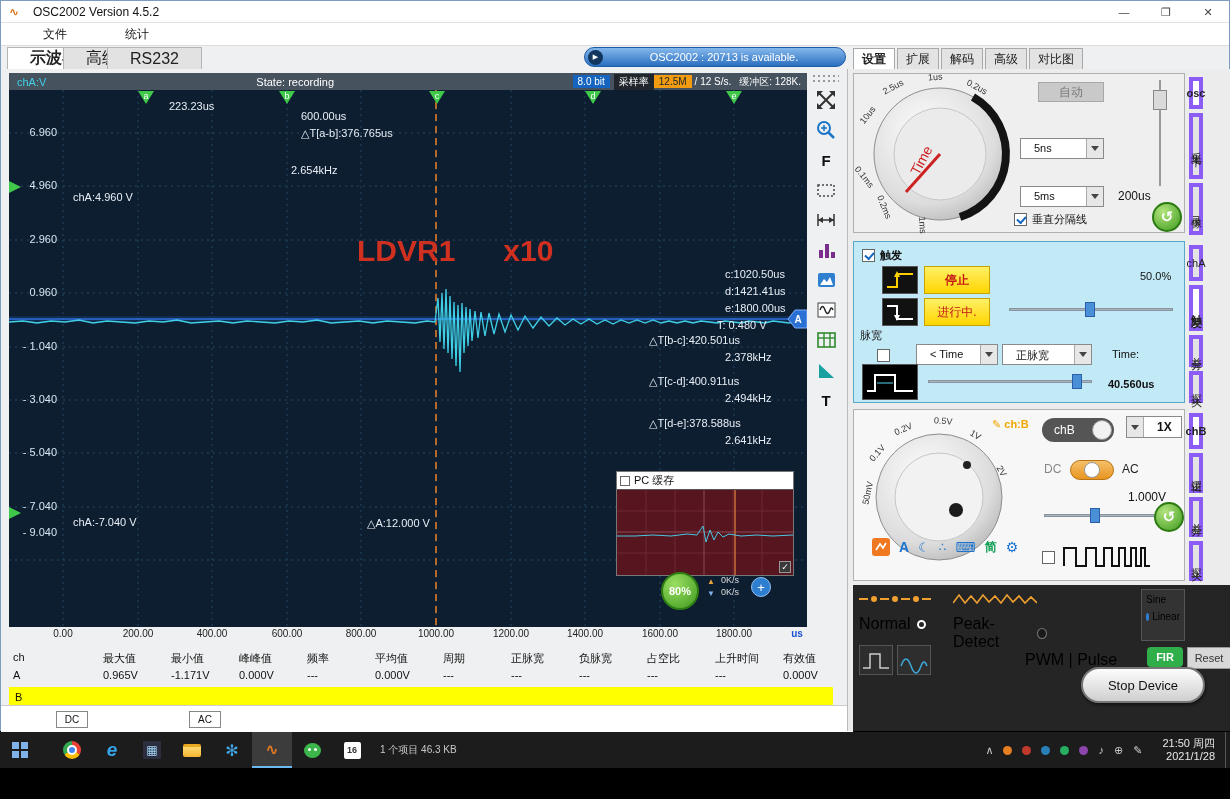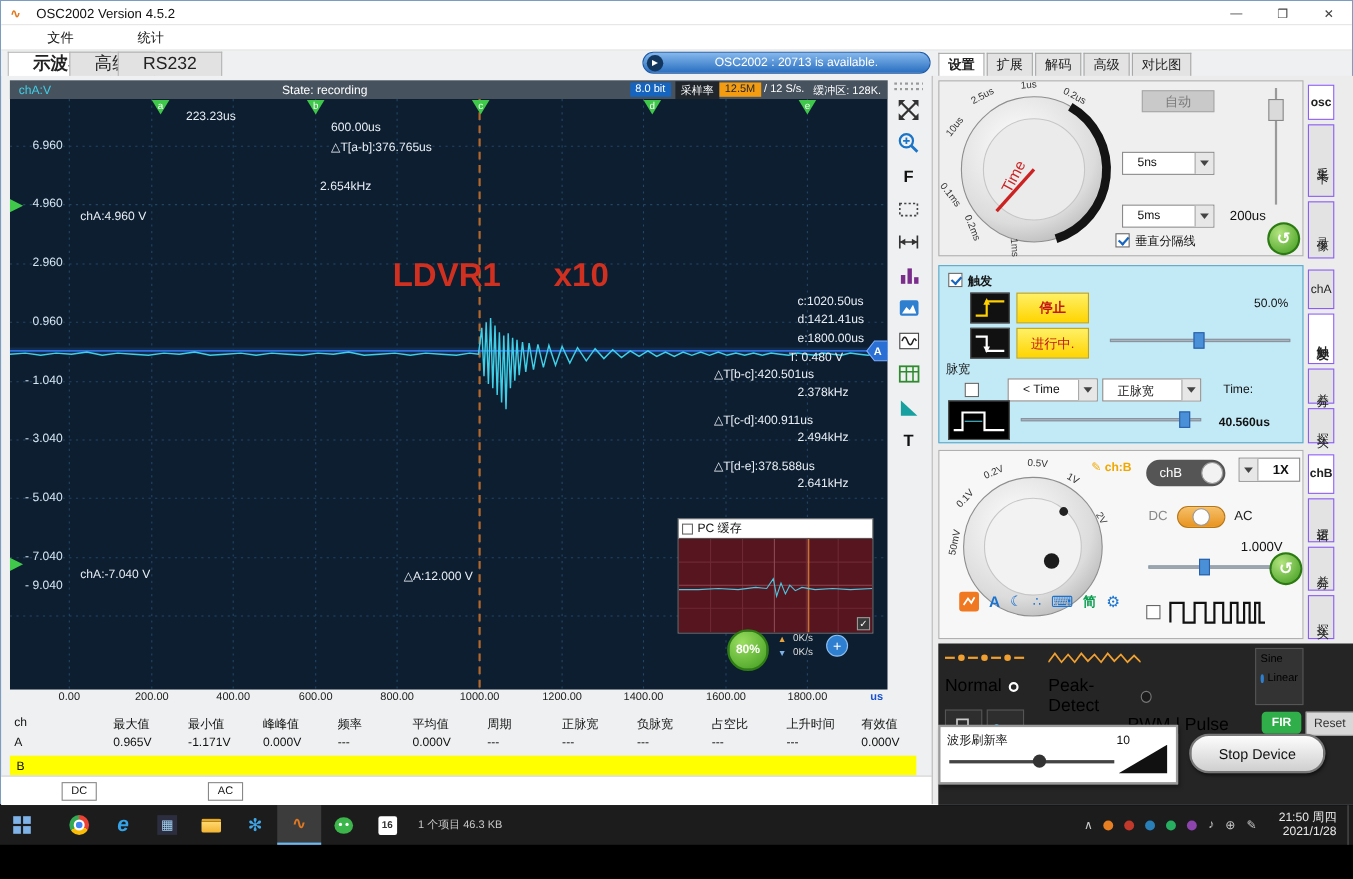--- a/index.html
+++ b/index.html
@@ -22,21 +22,21 @@
 .dd .t{flex:1;font-size:11px;padding:3px 13px;white-space:nowrap;overflow:hidden;color:#111}
 .dd .b{width:17px;background:#e7e7e7;border-left:1px solid #aaa;display:flex;align-items:center;justify-content:center}
 .tri{width:0;height:0;border-left:4px solid transparent;border-right:4px solid transparent;border-top:5px solid #444}
 .cb{width:13px;height:13px;background:#fff;border:1px solid #666;display:inline-block;position:relative;flex:none}
 .cb.on::after{content:"";position:absolute;left:2px;top:2px;width:7px;height:4px;border-left:2px solid #1566c0;border-bottom:2px solid #1566c0;transform:rotate(-48deg)}
 .slider{position:absolute}
 .slider .tr{position:absolute;left:2px;right:2px;top:6px;height:3px;background:#aab4bc;border:1px solid #8894a0}
 .slider .hd{position:absolute;top:0;width:10px;height:15px;background:#4a90d8;border:1px solid #2a5fa8}
 .gbtn{position:absolute;border-radius:50%;background:radial-gradient(circle at 35% 30%,#b2e47e,#3f9b1f);border:2px solid #2c7a12;color:#fff;display:flex;align-items:center;justify-content:center;font-size:15px;font-weight:bold}
 .ylw{position:absolute;background:linear-gradient(#fff066,#ffd400);border:1px solid #c9a400;color:#c31515;display:flex;align-items:center;justify-content:center;font-size:12px}
-.vtab{position:absolute;left:1188px;width:24px;background:#e3e3e3;border:1px solid #8b5cf6;display:flex;align-items:center;justify-content:center;font-size:11px;color:#222;writing-mode:vertical-rl;text-orientation:upright;letter-spacing:2px}
+.vtab{position:absolute;left:1188px;width:14px;background:#e3e3e3;border:4px solid #8b5cf6;display:flex;align-items:center;justify-content:center;font-size:11px;color:#222;writing-mode:vertical-rl;text-orientation:upright;letter-spacing:2px}
 .vtab.h{writing-mode:horizontal-tb;letter-spacing:0}
 .vtab.sel{background:#fff;font-weight:bold}
 .ptab{position:absolute;top:2px;height:21px;padding:0 8px;display:flex;align-items:center;font-size:12px;color:#222;background:#e3e3e3;border:1px solid #a8a8a8;border-bottom:none}
 .ptab.sel{background:#fff;font-weight:bold}
 .ktick{position:absolute;font-size:9px;color:#333;white-space:nowrap}
 .tool{position:absolute;left:811px;width:28px;height:26px;display:flex;align-items:center;justify-content:center}
 .lblk{font-size:11px;color:#111}
 .cell{font-size:11px;color:#111;padding:2px 4px;overflow:hidden;white-space:nowrap}
 .trayic{font-size:11px;color:#c9c9c9;margin-right:10px}
 .dot{width:9px;height:9px;border-radius:50%;display:inline-block;margin-right:10px}
@@ -597,27 +597,20 @@
           </svg></div>
     <span class="ab tile-lbl" style="left:172px;top:66px">PWM | Pulse</span>
     <div class="ab" style="left:294px;top:62px;width:36px;height:20px;background:#2fae4a;border-radius:4px;display:flex;align-items:center;justify-content:center;color:#fff;font-size:11px;font-weight:bold">
           <span>FIR</span>
         </div>
     <div class="ab" style="left:334px;top:62px;width:44px;height:22px;background:#d8d8d8;border:1px solid #999;display:flex;align-items:center;justify-content:center;color:#333;font-size:11px">
           <span>Reset</span>
         </div>
   </div>
 
-  <div class="ab" style="left:852px;top:658px;width:218px;height:54px;background:#fff;border:2px solid #9a9a9a;box-shadow:2px 2px 4px rgba(0,0,0,.4)">
-    <span class="ab lblk" style="left:6px;top:4px">波形刷新率</span>
-    <span class="ab lblk" style="left:160px;top:6px">10</span>
-    <div class="ab" style="left:8px;top:30px;width:150px;height:3px;background:#444"></div>
-    <div class="ab" style="left:84px;top:25px;width:12px;height:12px;border-radius:50%;background:#333"></div>
-    <div class="ab" style="left:162px;top:16px;width:0;height:0;border-left:44px solid transparent;border-bottom:26px solid #111"></div>
-  </div>
   <div class="ab" style="left:1080px;top:666px;width:124px;height:36px;border-radius:18px;background:linear-gradient(#fdfdfd,#cfcfcf);border:2px solid #777;display:flex;align-items:center;justify-content:center;font-size:13px;color:#111;box-shadow:1px 2px 3px rgba(0,0,0,.5)">
     <span>Stop Device</span>
   </div>
 
 </div>
 
 <div class="ab" style="left:0;top:732px;width:1230px;height:36px;background:#1c1c1c;display:flex;align-items:center">
   <div class="tkicon">
     <div style="display:grid;grid-template-columns:7px 7px;grid-gap:2px">
           <span style="width:7px;height:7px;background:#7fb3e8"></span>

